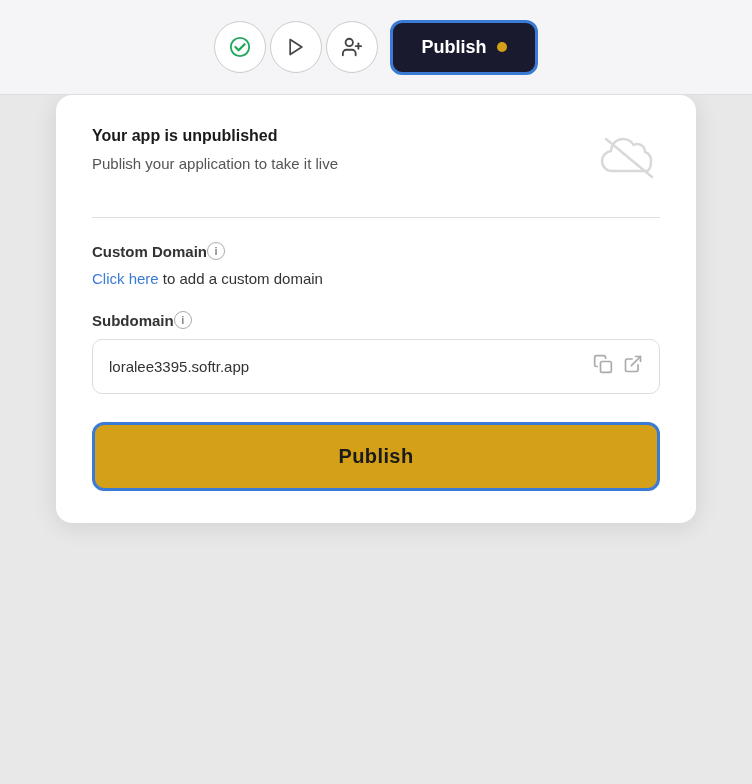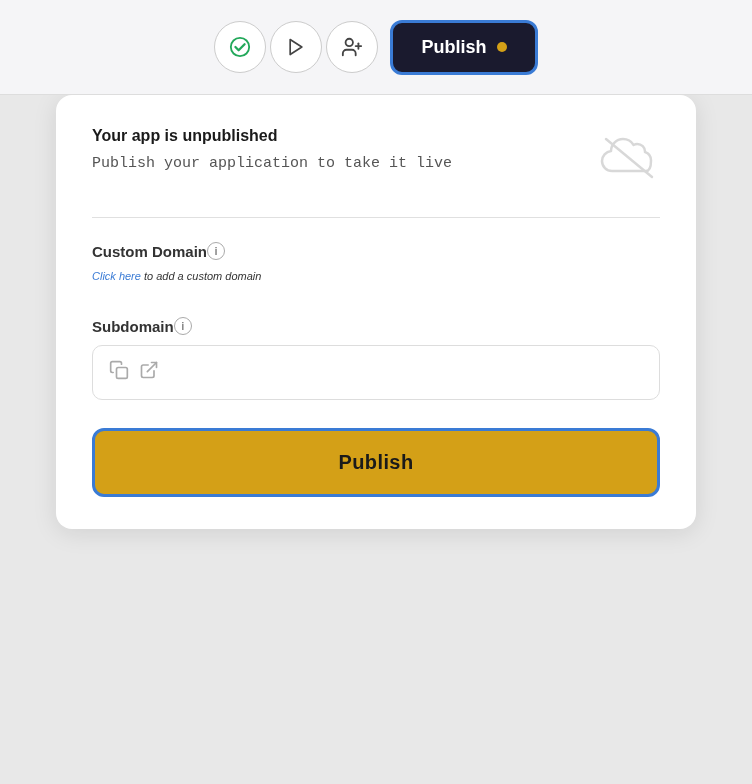--- a/index.html
+++ b/index.html
@@ -110,21 +110,20 @@
       font-weight: 800;
       color: #1a1a1a;
       margin-bottom: 8px;
     }
 
     .panel-subtitle {
       font-size: 15px;
       color: #555;
       line-height: 1.4;
       max-width: 380px;
-      font-family: Liberation Mono, monospace;
     }
 
     .cloud-icon {
       color: #bbb;
       font-size: 44px;
       margin-top: 4px;
     }
 
     .divider {
       height: 1px;
@@ -149,24 +148,23 @@
       display: inline-flex;
       align-items: center;
       justify-content: center;
       font-size: 11px;
       color: #888;
       font-weight: 700;
       cursor: pointer;
     }
 
     .custom-domain-text {
-      font-size: 11px;
+      font-size: 15px;
       color: #333;
-      margin-bottom: 35px;
-      font-style: italic;
+      margin-bottom: 24px;
     }
 
     .custom-domain-link {
       color: #3a7bd5;
       text-decoration: none;
       font-weight: 500;
     }
 
     .subdomain-input-wrapper {
       border: 1.5px solid #ddd;
@@ -278,20 +276,21 @@
     <div class="custom-domain-text">
       <a class="custom-domain-link" href="#">Click here</a><span> to add a custom domain</span>
     </div>
 
     
     <div class="section-label">
       <span>Subdomain</span>
       <span class="info-icon">i</span>
     </div>
     <div class="subdomain-input-wrapper">
+      <span class="subdomain-value">loralee3395.softr.app</span>
       <div class="subdomain-actions">
         <span class="subdomain-action-icon">
           <svg width="20" height="20" viewBox="0 0 24 24" fill="none" stroke="#aaa" stroke-width="2" stroke-linecap="round" stroke-linejoin="round">
             <rect x="9" y="9" width="13" height="13" rx="2" ry="2"></rect>
             <path d="M5 15H4a2 2 0 0 1-2-2V4a2 2 0 0 1 2-2h9a2 2 0 0 1 2 2v1"></path>
           </svg>
         </span>
         <span class="subdomain-action-icon">
           <svg width="20" height="20" viewBox="0 0 24 24" fill="none" stroke="#aaa" stroke-width="2" stroke-linecap="round" stroke-linejoin="round">
             <path d="M18 13v6a2 2 0 0 1-2 2H5a2 2 0 0 1-2-2V8a2 2 0 0 1 2-2h6"></path>

